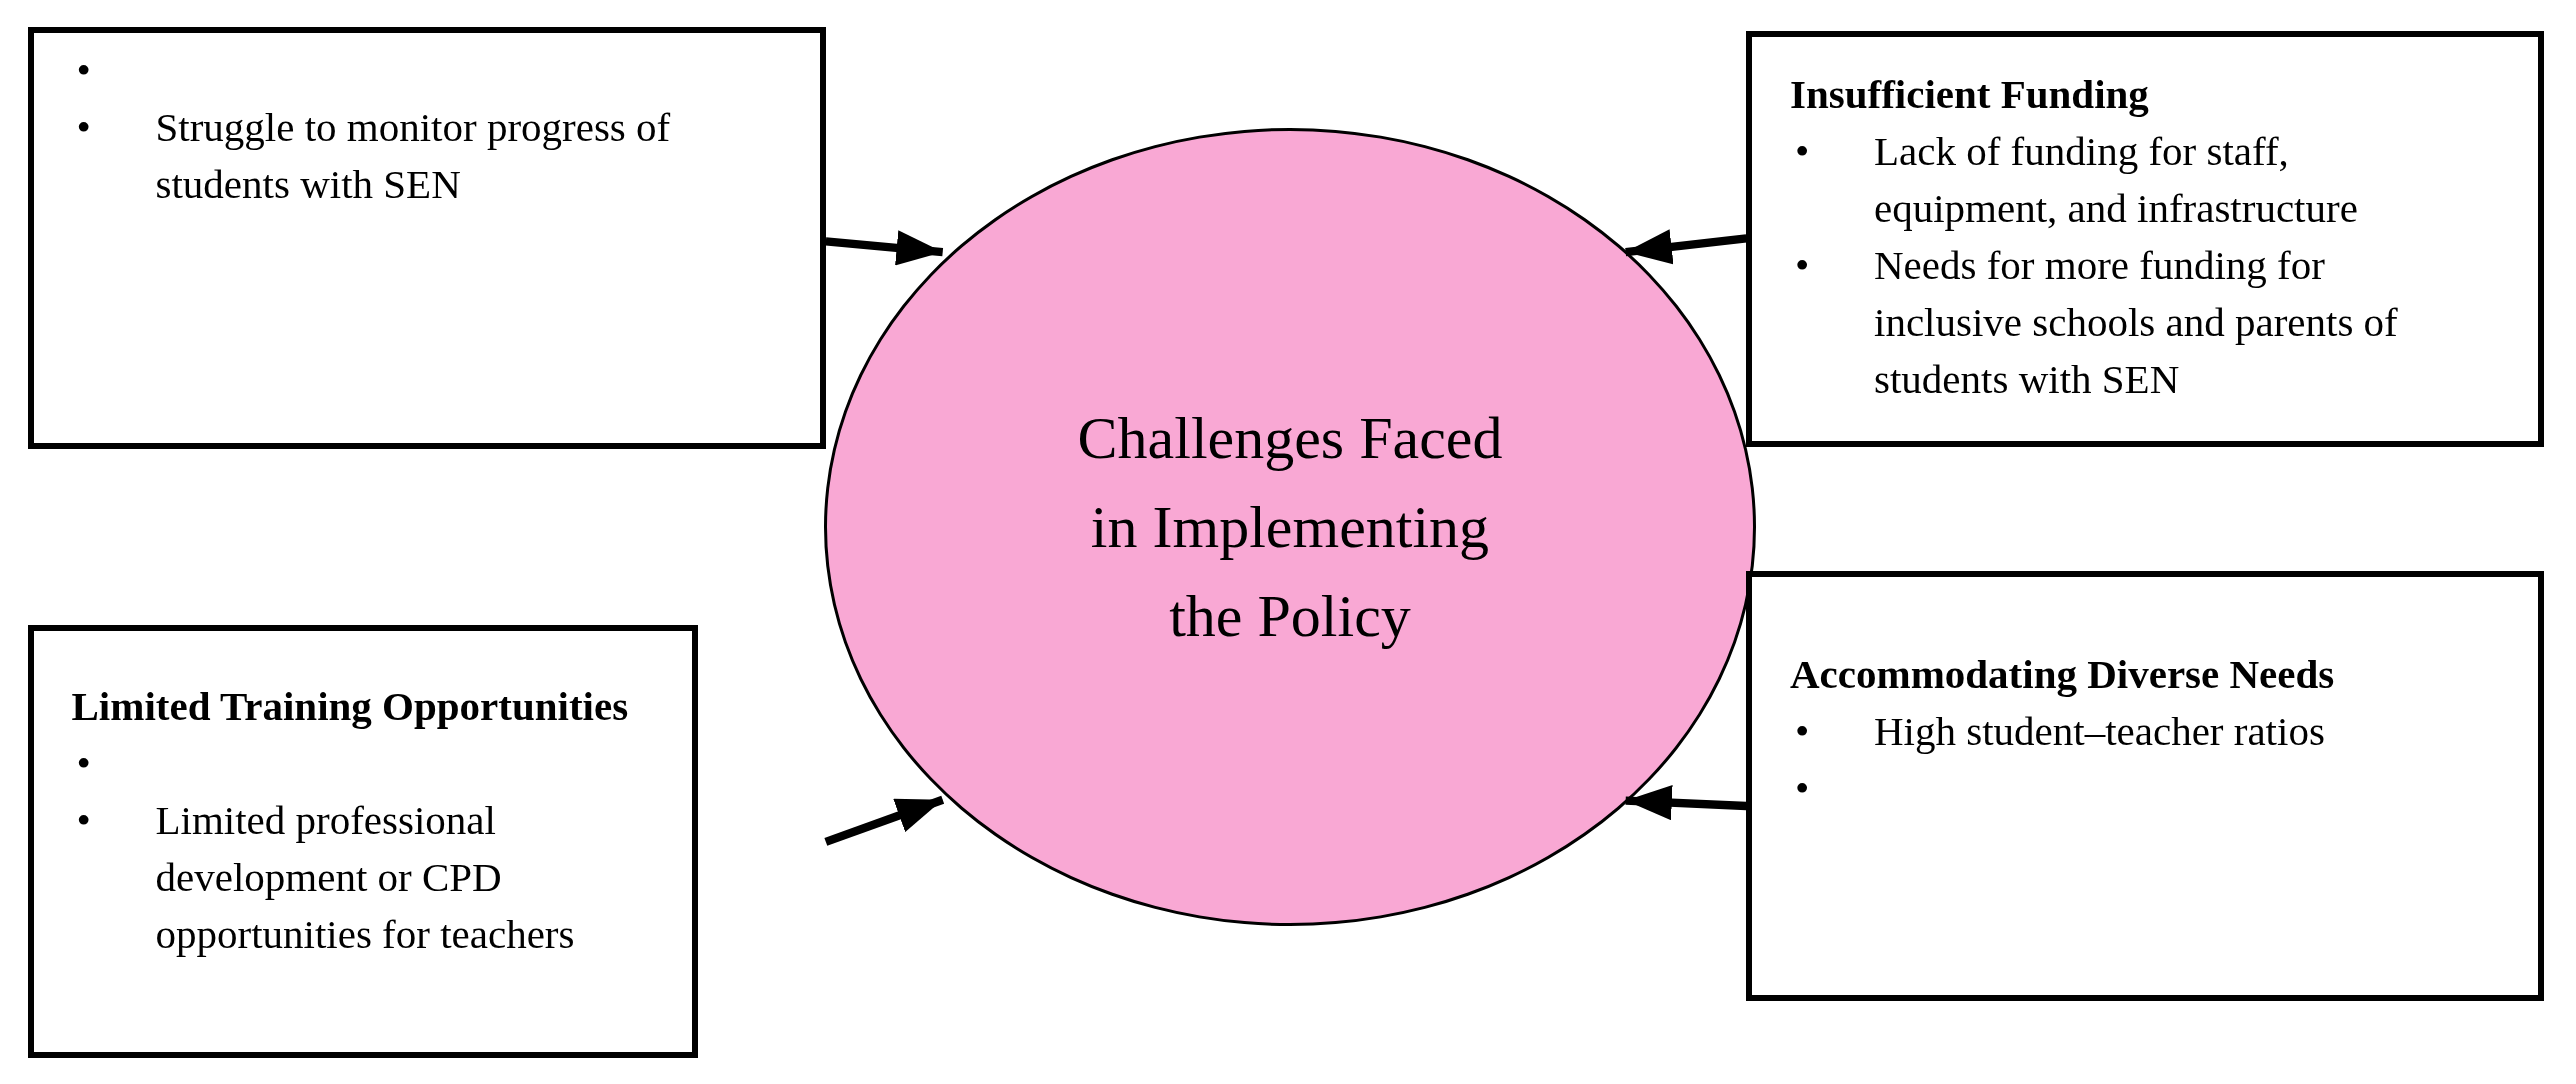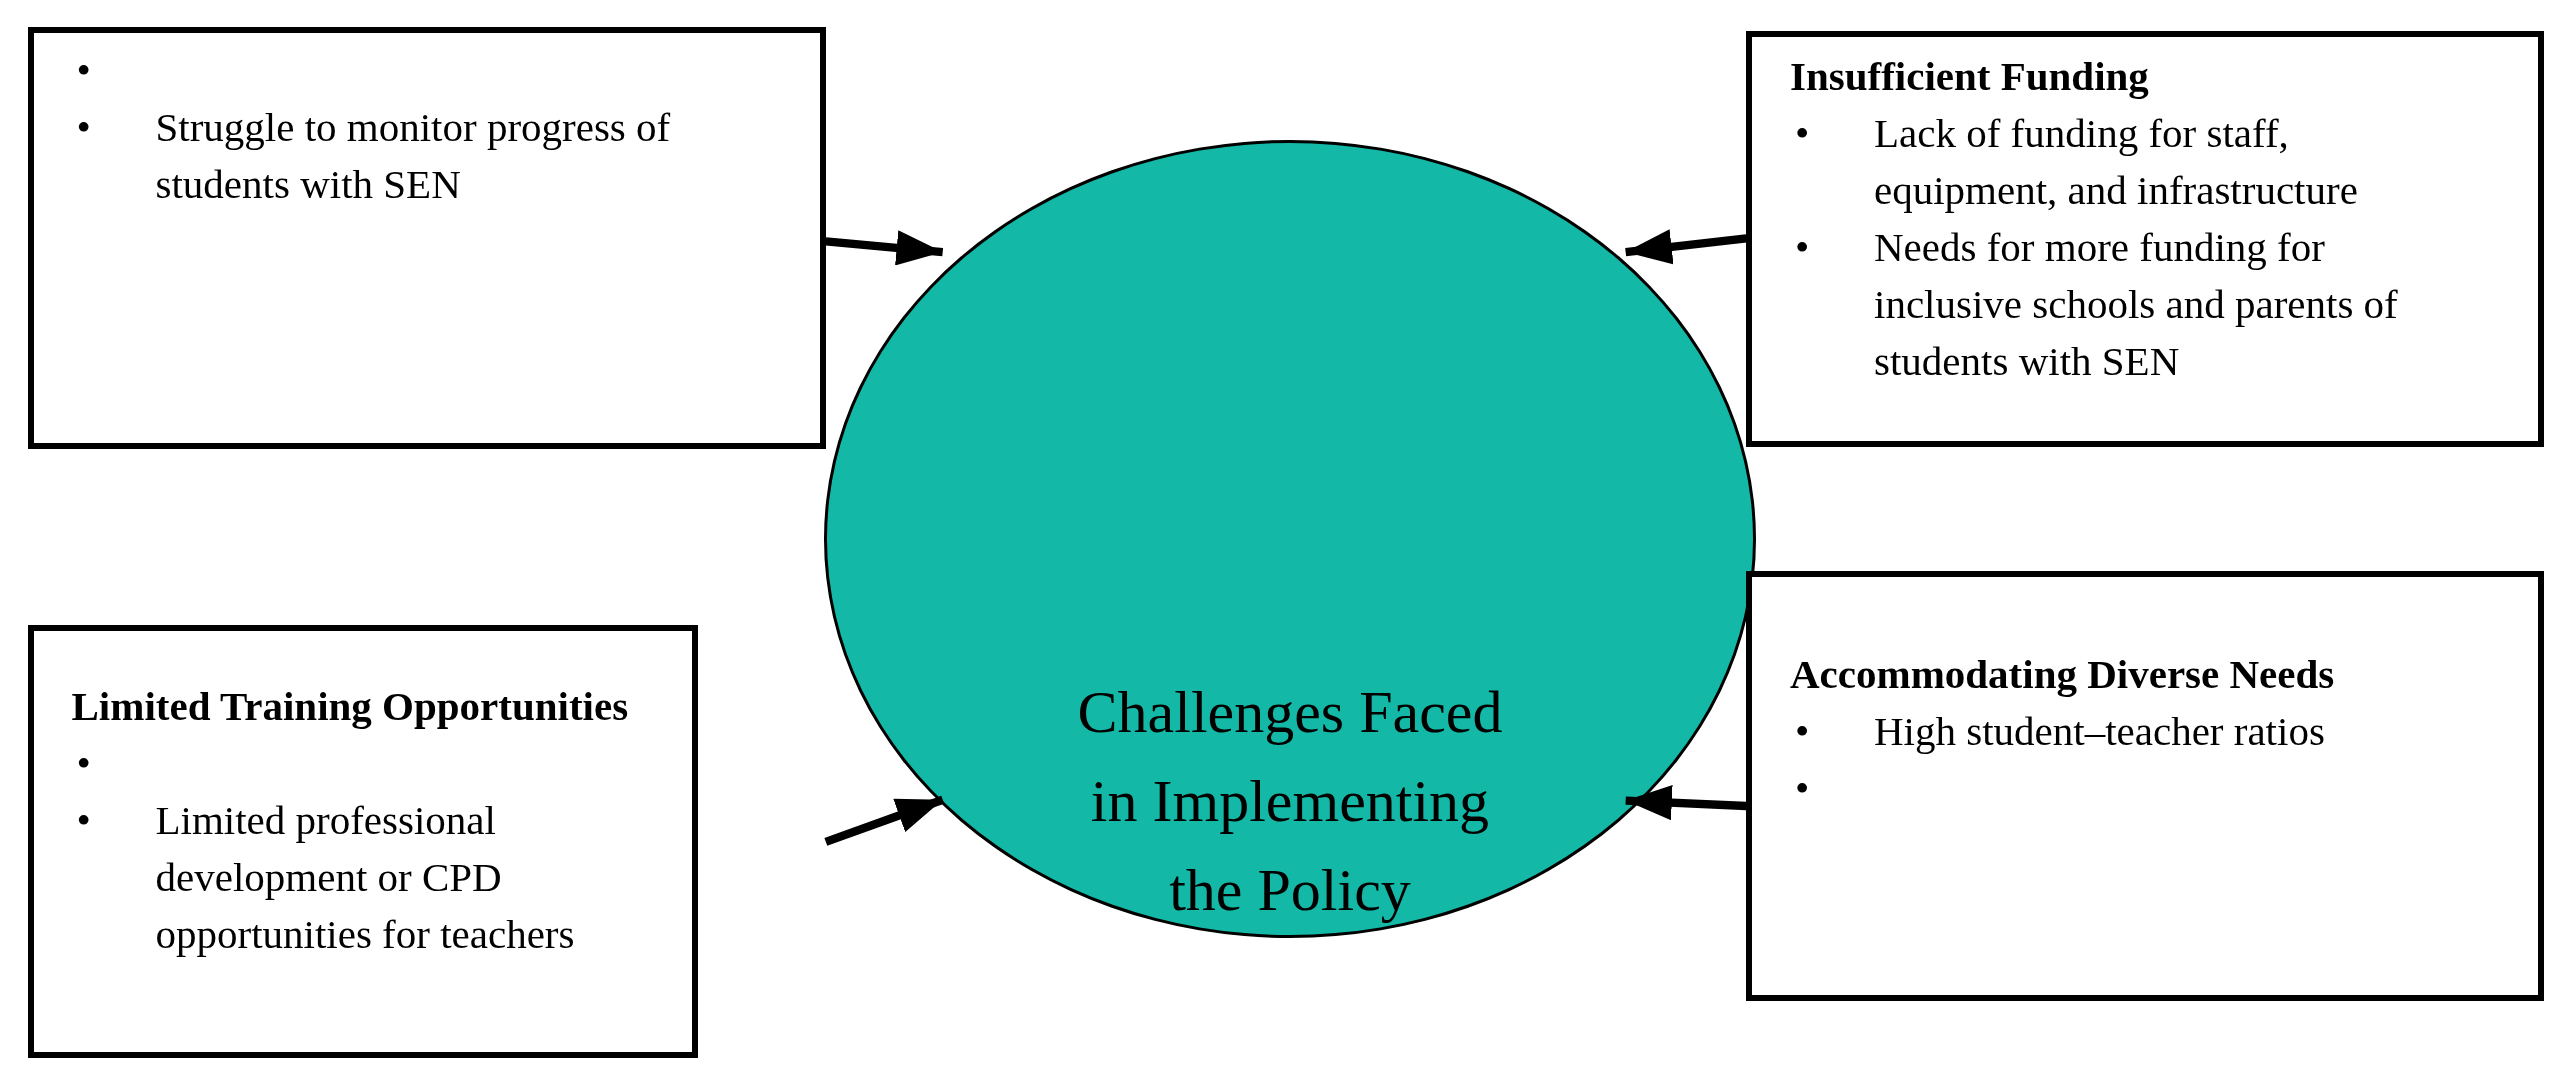--- a/index.html
+++ b/index.html
@@ -17,21 +17,21 @@
     color: #000000;
   }
   .box {
     position: absolute;
     background: #ffffff;
     border: 6.1px solid #000000;
     box-sizing: border-box;
     z-index: 3;
   }
   .box-tl { left: 27.5px;   top: 27px;  width: 798px; height: 422px; padding-top: 9.2px; }
-  .box-tr { left: 1746px; top: 31px;  width: 798px; height: 416px; padding-top: 11px; }
+  .box-tr { left: 1746px; top: 31px;  width: 798px; height: 416px; padding-top: 29px; }
   .box-bl { left: 27.5px;   top: 625px; width: 670px; height: 433px; padding-top: 47px; }
   .box-br { left: 1746px; top: 571px; width: 798px; height: 430px; padding-top: 69px; }
 
   .box-title {
     font-weight: bold;
     font-size: 41px;
     line-height: 57px;
     padding-left: 38px;
     padding-right: 9.2px;
     white-space: pre-line;
@@ -49,29 +49,29 @@
   }
   .btext {
     flex: 1 1 auto;
     white-space: pre-line;
     padding-right: 6.1px;
   }
 
   .ellipse {
     position: absolute;
     left: 824px;
-    top: 140px;
+    top: 128px;
     width: 932px;
     height: 798px;
     border: 3.8px solid #000000;
     border-radius: 50%;
-    background: #14b8a6;
+    background: #f9a8d4;
     box-sizing: border-box;
     display: flex;
-    align-items: flex-end;
+    align-items: center;
     justify-content: center;
     z-index: 1;
   }
   .ellipse-text {
     font-size: 60px;
     line-height: 89px;
     text-align: center;
     white-space: pre-line;
   }
 

